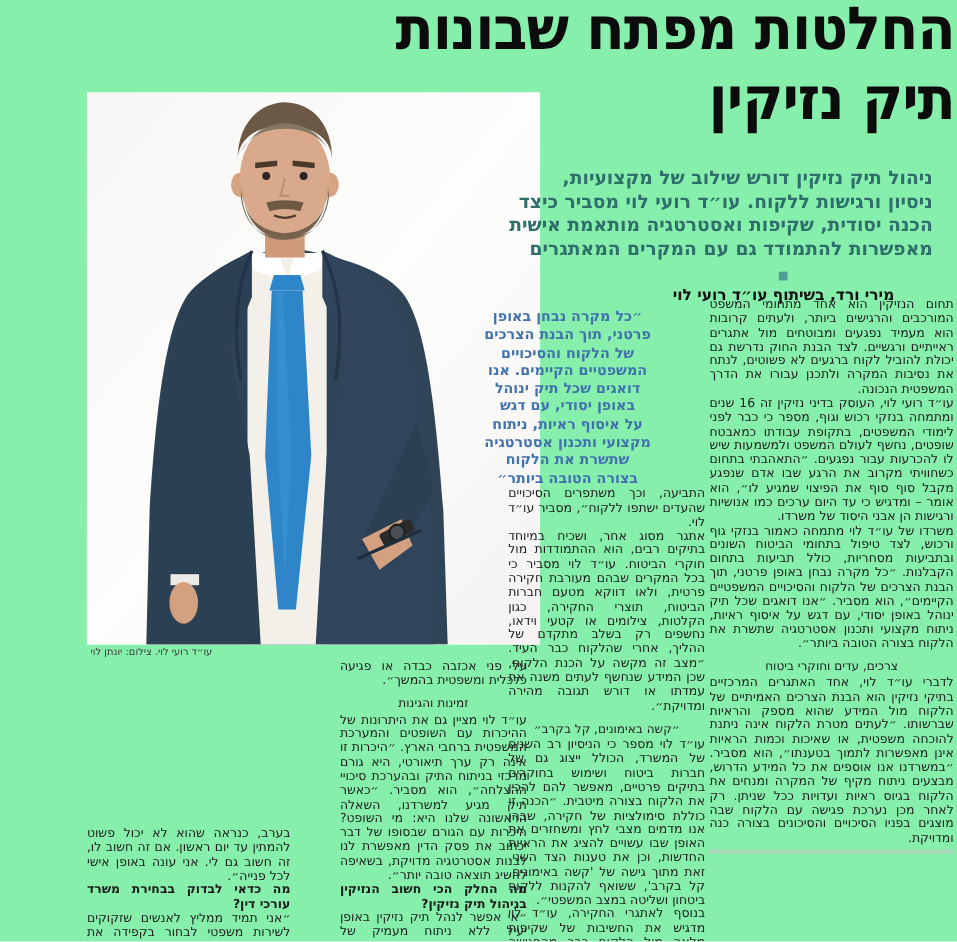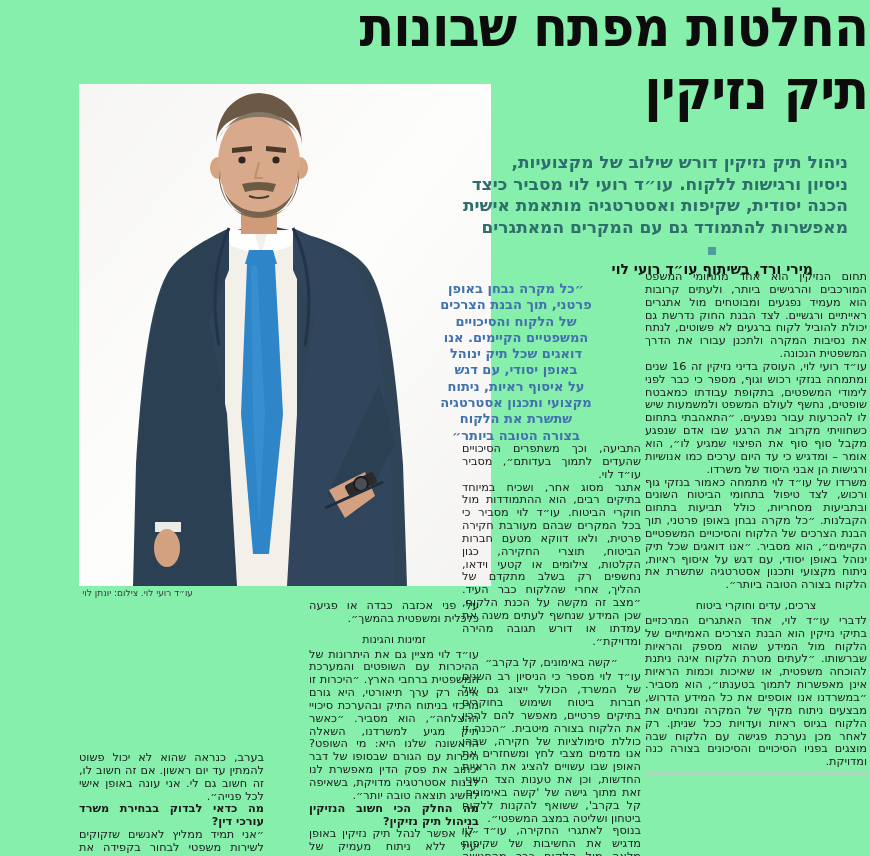--- a/index.html
+++ b/index.html
@@ -133,21 +133,21 @@
   <div class="col col-right">
     <p>תחום הנזיקין הוא אחד מתחומי המשפט המורכבים והרגישים ביותר, ולעתים קרובות הוא מעמיד נפגעים ומבוטחים מול אתגרים ראייתיים ורגשיים. לצד הבנת החוק נדרשת גם יכולת להוביל לקוח ברגעים לא פשוטים, לנתח את נסיבות המקרה ולתכנן עבורו את הדרך המשפטית הנכונה.</p>
     <p>עו״ד רועי לוי, העוסק בדיני נזיקין זה 16 שנים ומתמחה בנזקי רכוש וגוף, מספר כי כבר לפני לימודי המשפטים, בתקופת עבודתו כמאבטח שופטים, נחשף לעולם המשפט ולמשמעות שיש לו להכרעות עבור נפגעים. ״התאהבתי בתחום כשחוויתי מקרוב את הרגע שבו אדם שנפגע מקבל סוף סוף את הפיצוי שמגיע לו״, הוא אומר – ומדגיש כי עד היום ערכים כמו אנושיות ורגישות הן אבני היסוד של משרדו.</p>
     <p>משרדו של עו״ד לוי מתמחה כאמור בנזקי גוף ורכוש, לצד טיפול בתחומי הביטוח השונים ובתביעות מסחריות, כולל תביעות בתחום הקבלנות. ״כל מקרה נבחן באופן פרטני, תוך הבנת הצרכים של הלקוח והסיכויים המשפטיים הקיימים״, הוא מסביר. ״אנו דואגים שכל תיק ינוהל באופן יסודי, עם דגש על איסוף ראיות, ניתוח מקצועי ותכנון אסטרטגיה שתשרת את הלקוח בצורה הטובה ביותר״.</p>
     <p class="sec-header">צרכים, עדים וחוקרי ביטוח</p>
     <p>לדברי עו״ד לוי, אחד האתגרים המרכזיים בתיקי נזיקין הוא הבנת הצרכים האמיתיים של הלקוח מול המידע שהוא מספק והראיות שברשותו. ״לעתים מטרת הלקוח אינה ניתנת להוכחה משפטית, או שאיכות וכמות הראיות אינן מאפשרות לתמוך בטענתו״, הוא מסביר. ״במשרדנו אנו אוספים את כל המידע הדרוש, מבצעים ניתוח מקיף של המקרה ומנחים את הלקוח בגיוס ראיות ועדויות ככל שניתן. רק לאחר מכן נערכת פגישה עם הלקוח שבה מוצגים בפניו הסיכויים והסיכונים בצורה כנה ומדויקת.</p>
     <div class="clip-bar"></div>
   </div>
 
   <div class="col col-middle">
-    <p>התביעה, וכך משתפרים הסיכויים שהעדים לתמוך בעדותם״, מסביר עו״ד לוי.</p>
+    <p>התביעה, וכך משתפרים הסיכויים שהעדים ישתפו ללקוח״, מסביר עו״ד לוי.</p>
     <p>אתגר מסוג אחר, ושכיח במיוחד בתיקים רבים, הוא ההתמודדות מול חוקרי הביטוח. עו״ד לוי מסביר כי בכל המקרים שבהם מעורבת חקירה פרטית, ולאו דווקא מטעם חברות הביטוח, תוצרי החקירה, כגון הקלטות, צילומים או קטעי וידאו, נחשפים רק בשלב מתקדם של ההליך, אחרי שהלקוח כבר העיד. ״מצב זה מקשה על הכנת הלקוח, שכן המידע שנחשף לעתים משנה את עמדתו או דורש תגובה מהירה ומדויקת״.</p>
     <p class="sec-header">״קשה באימונים, קל בקרב״</p>
     <p>עו״ד לוי מספר כי הניסיון רב השנים של המשרד, הכולל ייצוג גם של חברות ביטוח ושימוש בחוקרים בתיקים פרטיים, מאפשר להם להכין את הלקוח בצורה מיטבית. ״הכנה זו כוללת סימולציות של חקירה, שבהן אנו מדמים מצבי לחץ ומשחזרים את האופן שבו עשויים להציג את הראיות החדשות, וכן את טענות הצד השני. זאת מתוך גישה של 'קשה באימונים, קל בקרב', ששואף להקנות ללקוח ביטחון ושליטה במצב המשפטי״.</p>
     <p>בנוסף לאתגרי החקירה, עו״ד לוי מדגיש את החשיבות של שקיפות מלאה מול הלקוח כבר מהפגישה הראשונה. ״אנו שמים את הקלפים על השולחן: אין חלומות או הבטחות שווא״, הוא מסביר. ״אנו מציגים ללקוח את המציאות המשפטית כפי שהיא, כולל הסיכויים והסיכונים של כל מהלך והעלויות הכרוכות בכך.</p>
 
   </div>
 
   <div class="col col-avail">
     <p>על פני אכזבה כבדה או פגיעה כלכלית ומשפטית בהמשך״.</p>
     <p class="sec-header">זמינות והגינות</p>

